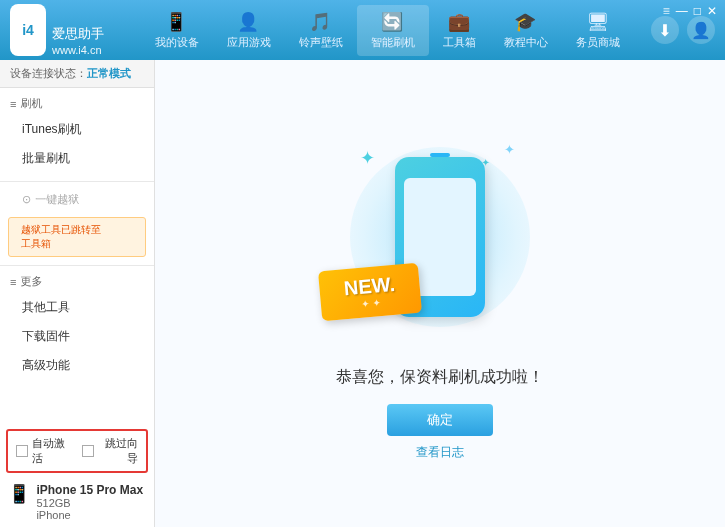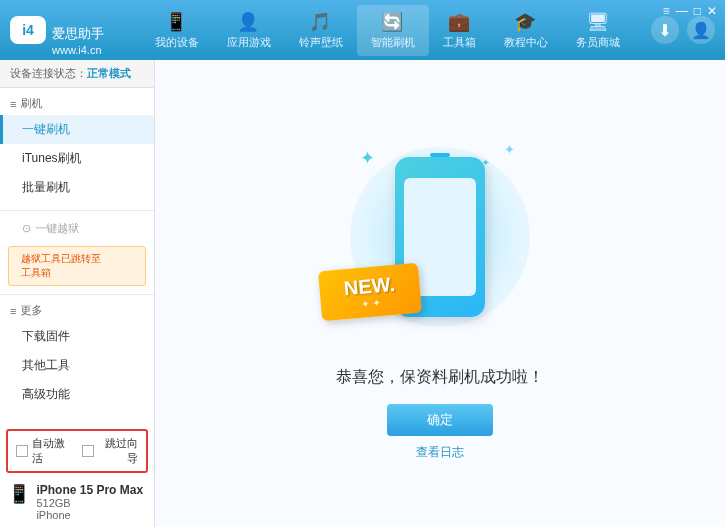--- a/index.html
+++ b/index.html
@@ -1,21 +1,21 @@
 <!DOCTYPE html>
 <html><head>
   <meta charset="utf-8">
   <style>
     * { margin: 0; padding: 0; box-sizing: border-box; }
     body { width: 725px; height: 527px; font-family: 'Microsoft YaHei', Arial, sans-serif; font-size: 12px; overflow: hidden; background: #f0f0f0; }
 
     
     .header { background: linear-gradient(180deg, #4fb3e8 0%, #2196c8 100%); height: 60px; display: flex; align-items: center; padding: 0 10px; }
     .logo { display: flex; align-items: center; margin-right: 20px; }
-    .logo-icon { width: 36px; height: 28px; background: #fff; border-radius: 8px; display: flex; align-items: center; justify-content: center; margin-right: 6px; }
+    .logo-icon { width: 36px; height: 52px; background: #fff; border-radius: 8px; display: flex; align-items: center; justify-content: center; margin-right: 6px; }
     .logo-icon span { font-size: 14px; font-weight: bold; color: #2196c8; }
     .logo-text { color: #fff; font-size: 11px; line-height: 1.4; }
     .nav-items { display: flex; flex: 1; justify-content: center; gap: 0; }
     .nav-item { display: flex; flex-direction: column; align-items: center; padding: 6px 14px; color: #e0f0ff; cursor: pointer; border-radius: 4px; min-width: 60px; }
     .nav-item:hover, .nav-item.active { background: rgba(255,255,255,0.2); }
     .nav-item .nav-icon { font-size: 18px; margin-bottom: 2px; }
     .nav-item .nav-label { font-size: 11px; white-space: nowrap; }
     .header-right { display: flex; align-items: center; gap: 8px; margin-left: auto; }
     .header-btn { width: 28px; height: 28px; background: rgba(255,255,255,0.2); border-radius: 50%; display: flex; align-items: center; justify-content: center; color: #fff; cursor: pointer; font-size: 14px; }
 
@@ -123,23 +123,20 @@
   <div class="sidebar">
     <div class="status-bar">
       <span>设备连接状态：</span><span class="status-mode">正常模式</span>
     </div>
 
     <div class="sidebar-section">
       <div class="sidebar-group-header">
         <span>≡</span>
           <span>刷机</span>
       </div>
-      <div class="sidebar-item active">
-        <span>一键刷机</span>
-      </div>
       <div class="sidebar-item">
         <span>iTunes刷机</span>
       </div>
       <div class="sidebar-item">
         <span>批量刷机</span>
       </div>
     </div>
 
     <div class="sidebar-divider"></div>
 
@@ -152,24 +149,24 @@
       <div>工具箱</div>
     </div>
 
     <div class="sidebar-divider"></div>
 
     <div class="sidebar-more">
       <span>≡</span>
         <span>更多</span>
     </div>
     <div class="sidebar-item">
+      <span>其他工具</span>
+    </div>
+    <div class="sidebar-item">
       <span>下载固件</span>
-    </div>
-    <div class="sidebar-item">
-      <span>其他工具</span>
     </div>
     <div class="sidebar-item">
       <span>高级功能</span>
     </div>
 
     <div style="flex: 1;"></div>
 
     <div class="auto-row">
       <div class="checkbox"></div>
       <span style="font-size: 11px; color: #333;">自动激活</span>

